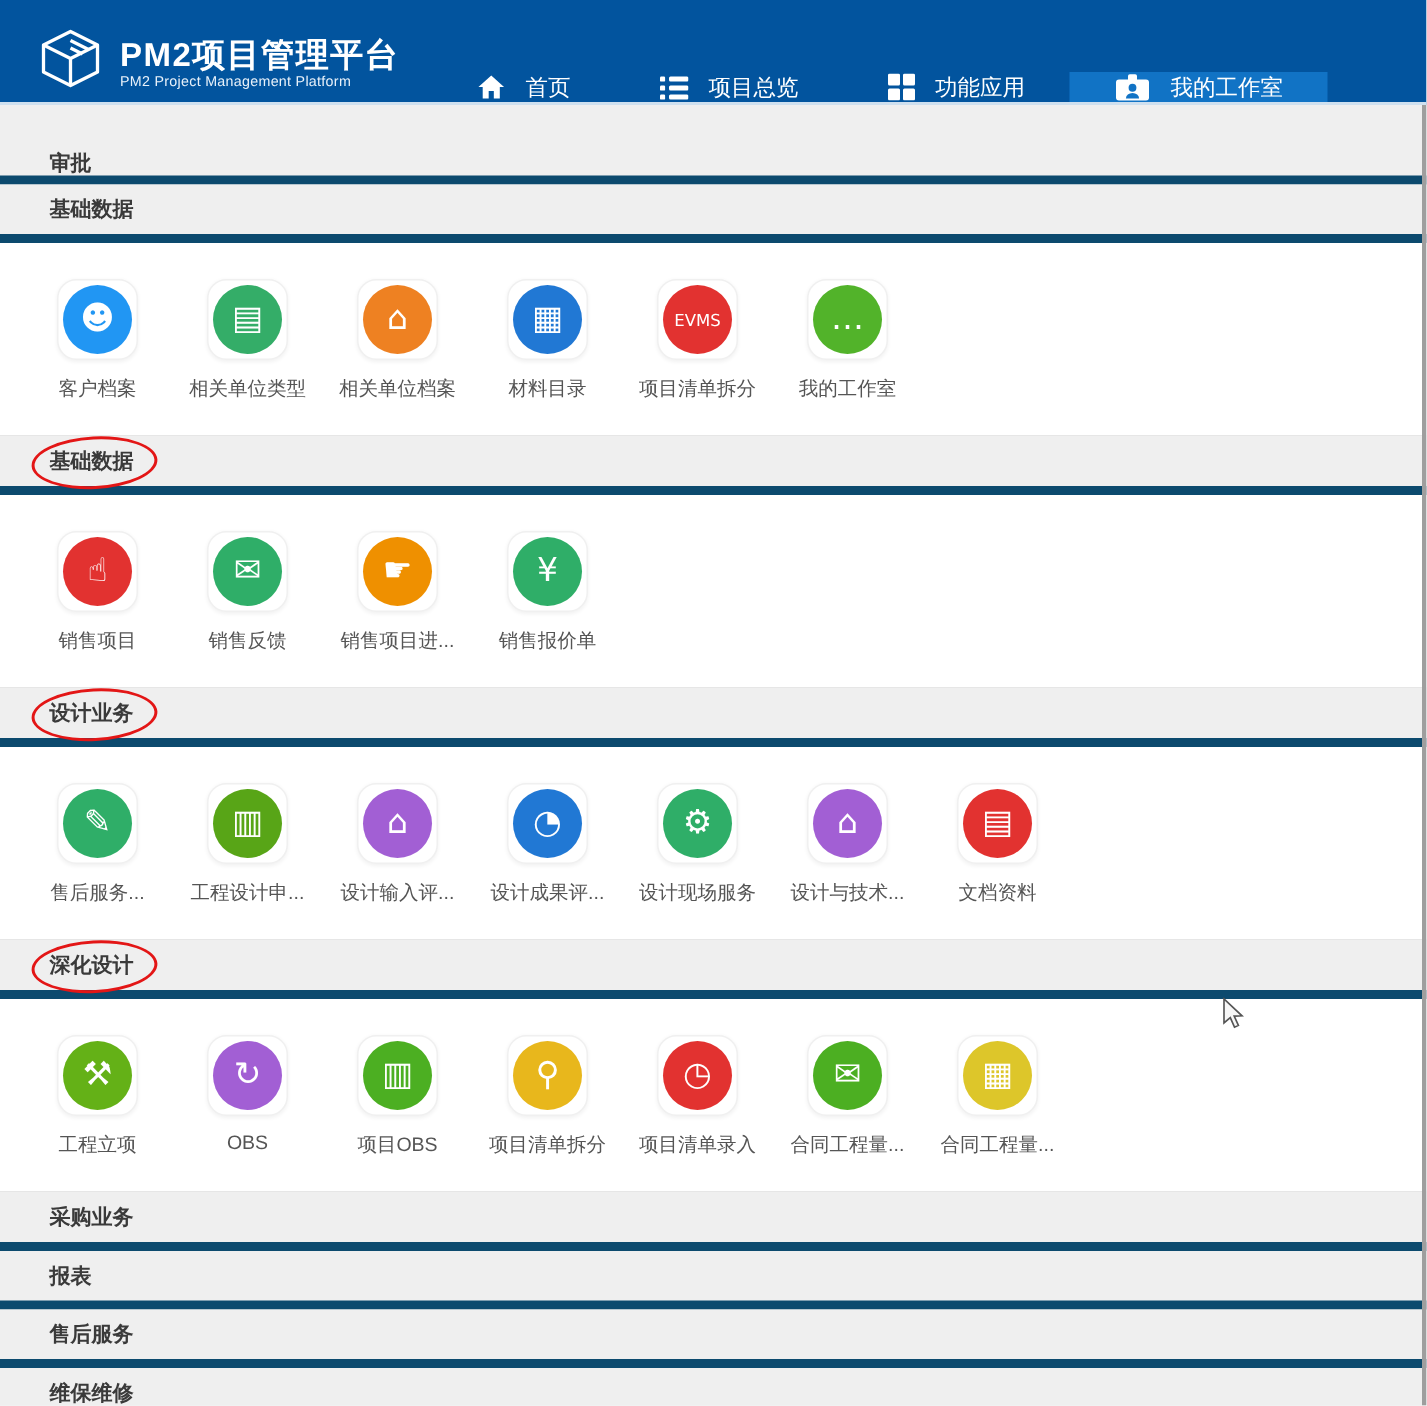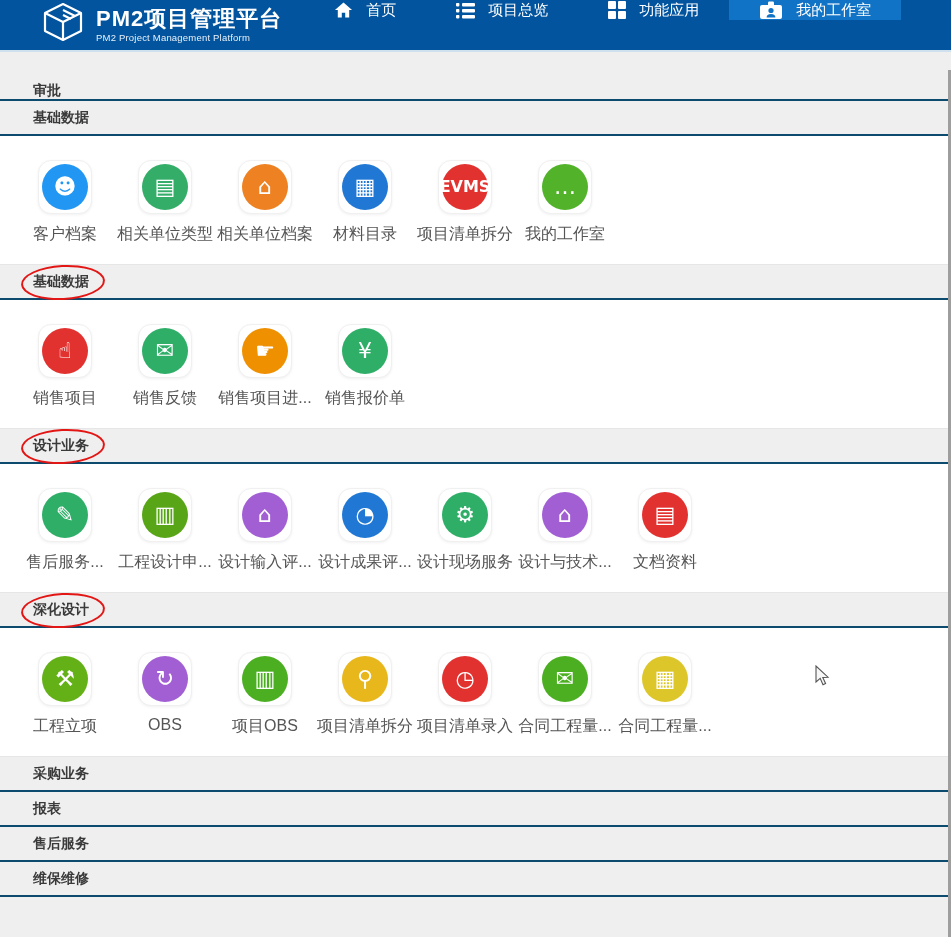--- a/index.html
+++ b/index.html
@@ -1,40 +1,40 @@
 <!DOCTYPE html>
 <html><head>
 <meta charset="utf-8">
 <style>
   html,body{margin:0;padding:0;}
   body{font-family:"Liberation Sans","DejaVu Sans",sans-serif;}
   .page{position:relative;width:951px;height:937px;background:#efefef;overflow:hidden;}
 
   
-  .navbar{position:relative;display:flex;align-items:flex-start;height:52px;background:#02549e;border-bottom:2px solid #cfe0ef;box-sizing:border-box;padding-left:16px;}
+  .navbar{position:relative;display:flex;align-items:flex-end;height:70px;background:#02549e;border-bottom:2px solid #cfe0ef;box-sizing:border-box;}
   .logo{display:flex;align-items:center;gap:10px;padding-left:24px;cursor:pointer;}
   .logo-text{display:flex;flex-direction:column;line-height:1.05;}
   .logo-title{color:#fff;font-size:22px;font-weight:bold;letter-spacing:1px;}
   .logo-sub{color:#e8f1fa;font-size:9.5px;margin-top:2px;letter-spacing:.2px;}
   .nav-items{display:flex;align-items:stretch;margin-left:22px;}
   .nav-item{display:flex;align-items:center;gap:13px;padding:0 30px;color:#fff;font-size:15px;cursor:pointer;}
   .nav-item.active{background:#1173c5;}
   .nav-item svg{display:block;}
 
   
-  .sec-header{position:relative;height:33px;line-height:33px;background:#efefef;border-bottom:2px solid #0c4a6e;padding-left:33px;font-size:14px;font-weight:bold;color:#3a3a3a;cursor:pointer;}
+  .sec-header{position:relative;height:33px;line-height:33px;background:#efefef;border-bottom:6px solid #0c4a6e;padding-left:33px;font-size:14px;font-weight:bold;color:#3a3a3a;cursor:pointer;}
   .sec-header.first{height:47px;line-height:77px;}
   .red-ellipse{position:absolute;left:21px;top:0px;width:80px;height:31px;border:2px solid #e31616;border-radius:50%;transform:rotate(-3deg);pointer-events:none;}
   .panel{background:#ffffff;height:129px;box-sizing:border-box;padding:24px 0 0 15px;display:flex;border-bottom:1px solid #e6e6e6;}
   .app{width:100px;display:flex;flex-direction:column;align-items:center;cursor:pointer;}
   .tile{width:54px;height:54px;background:#fff;border:1px solid #f0f0f0;border-radius:13px;box-shadow:0 1px 3px rgba(0,0,0,.06);display:flex;align-items:center;justify-content:center;box-sizing:border-box;}
   .circle{width:46px;height:46px;border-radius:50%;display:flex;align-items:center;justify-content:center;}
   .glyph{color:#fff;font-size:22px;line-height:1;font-family:"DejaVu Sans",sans-serif;}
-  .glyph.small{font-size:16px;font-weight:bold;}
-  .app-label{margin-top:10px;font-size:16px;color:#555;white-space:nowrap;}
+  .glyph.small{font-size:11px;font-weight:normal;}
+  .app-label{margin-top:10px;font-size:13px;color:#555;white-space:nowrap;}
 
   
   .scrollbar{position:absolute;top:70px;right:0;width:3px;bottom:0;background:#9e9e9e;}
   .cursor{position:absolute;left:815px;top:665px;pointer-events:none;}
 </style>
 </head>
 <body>
 
 <div class="page">
 

